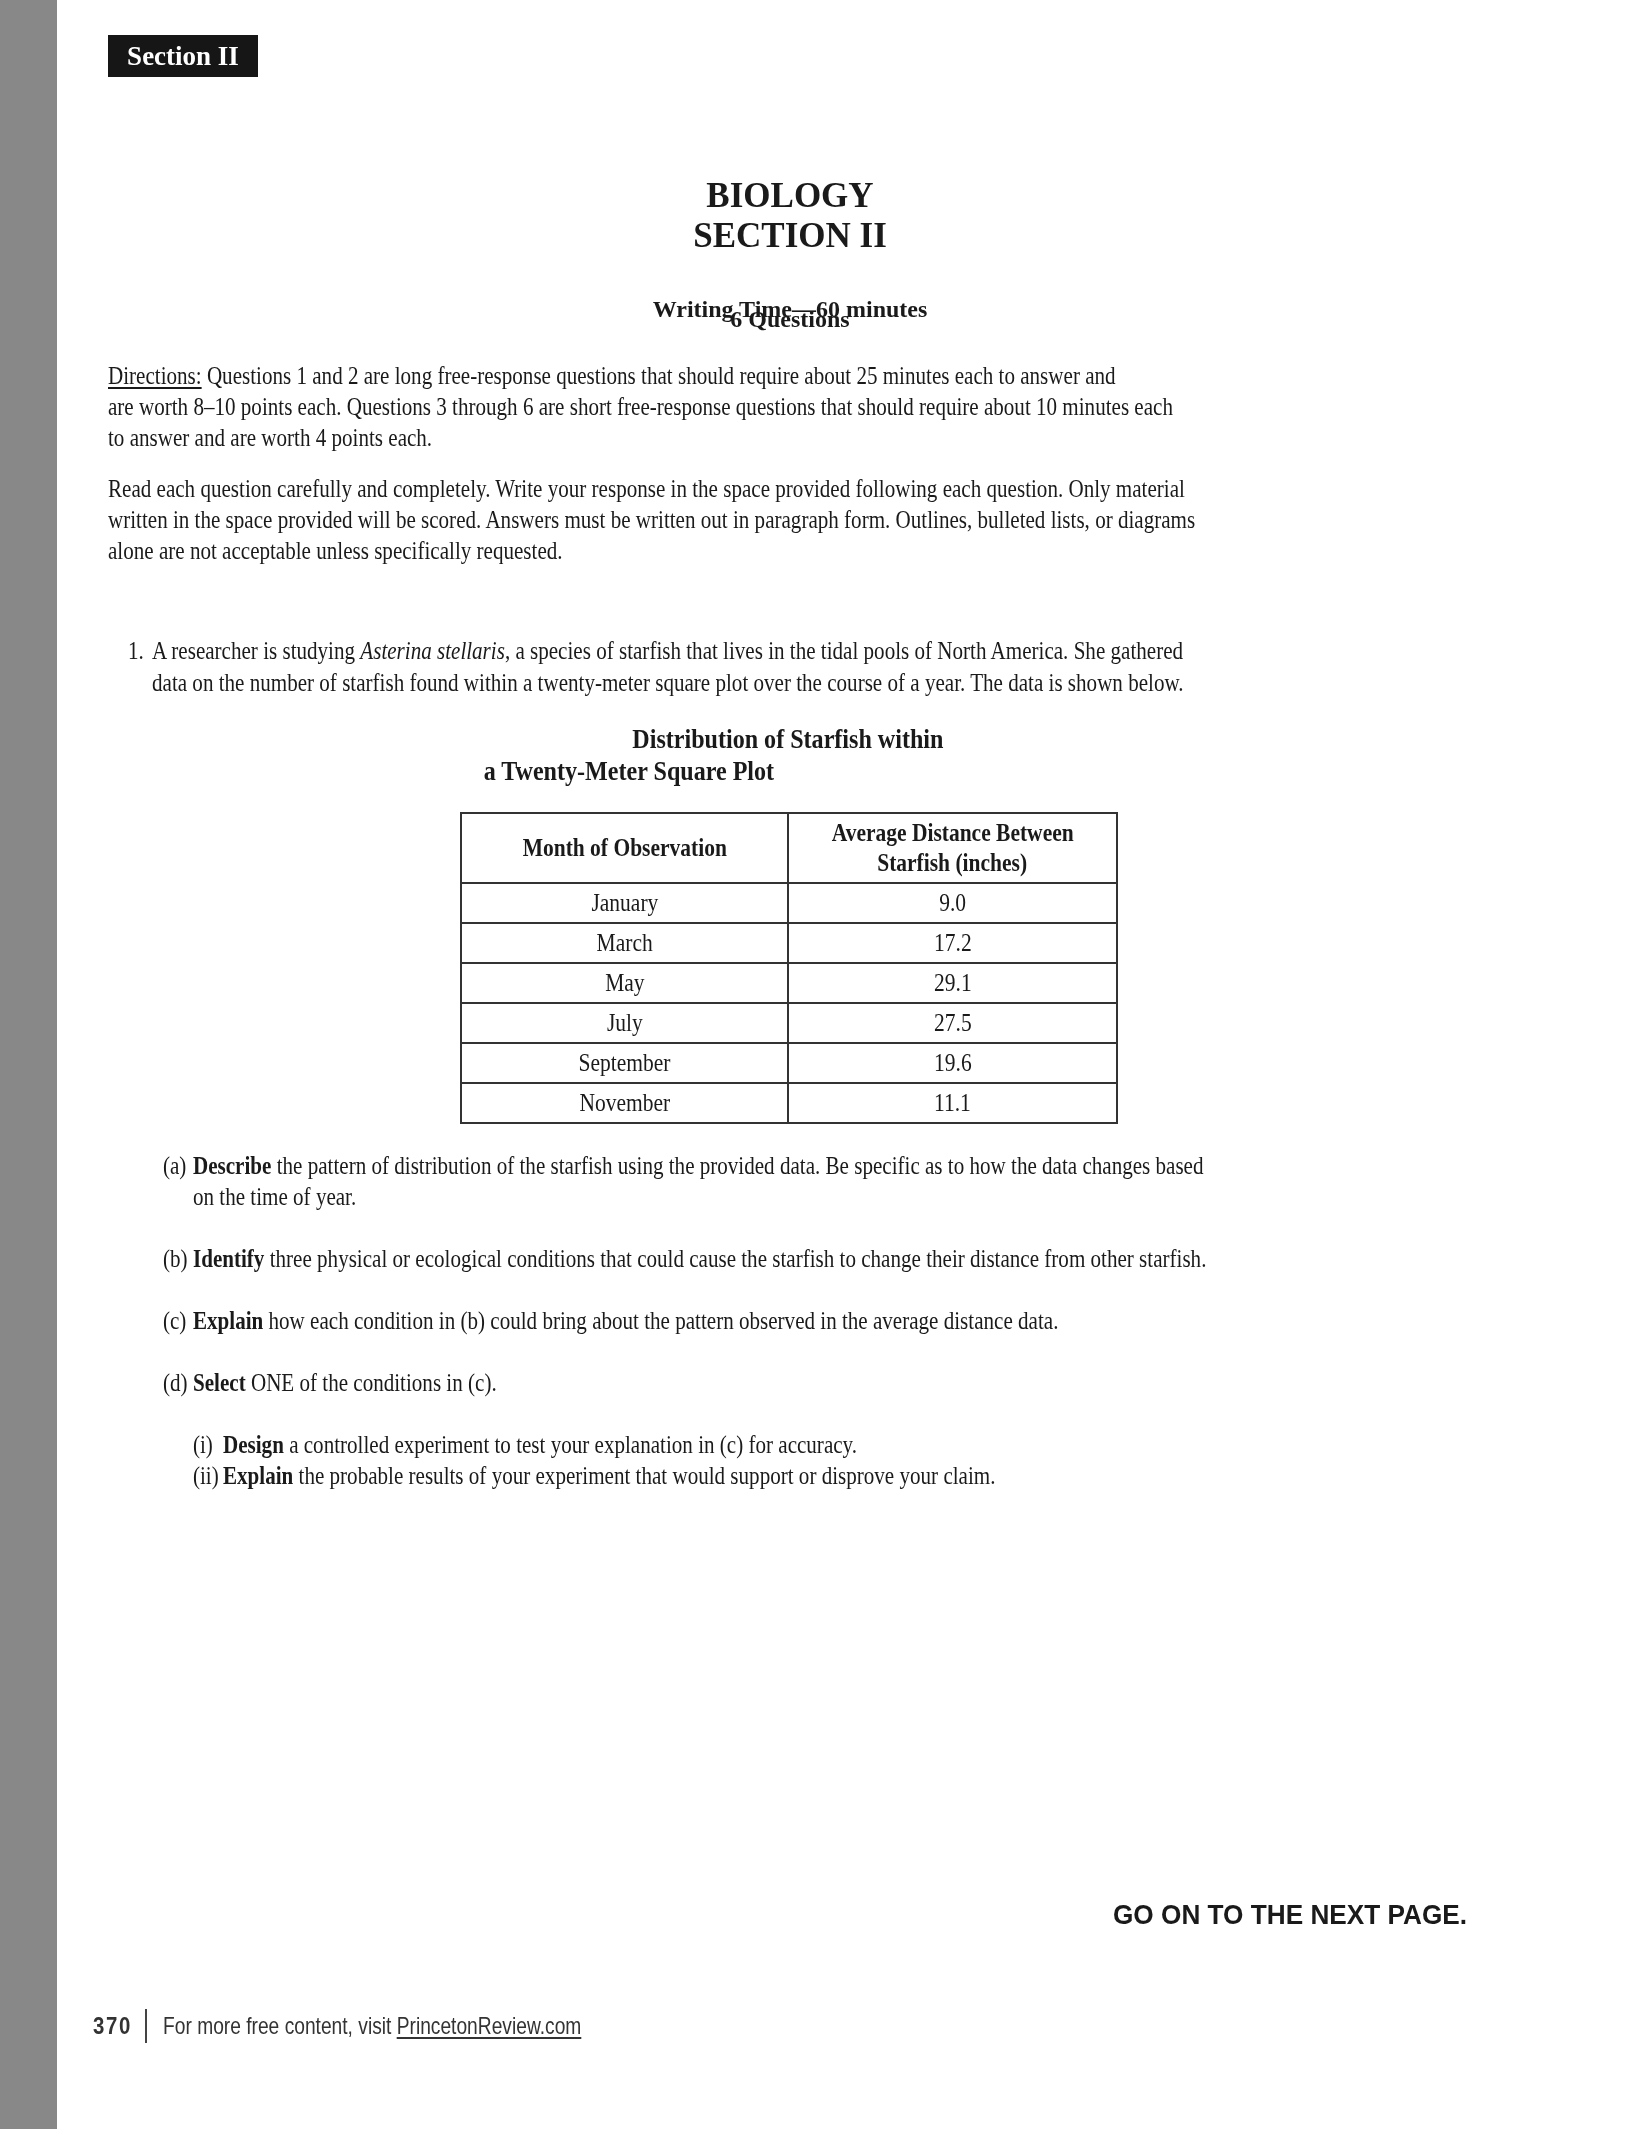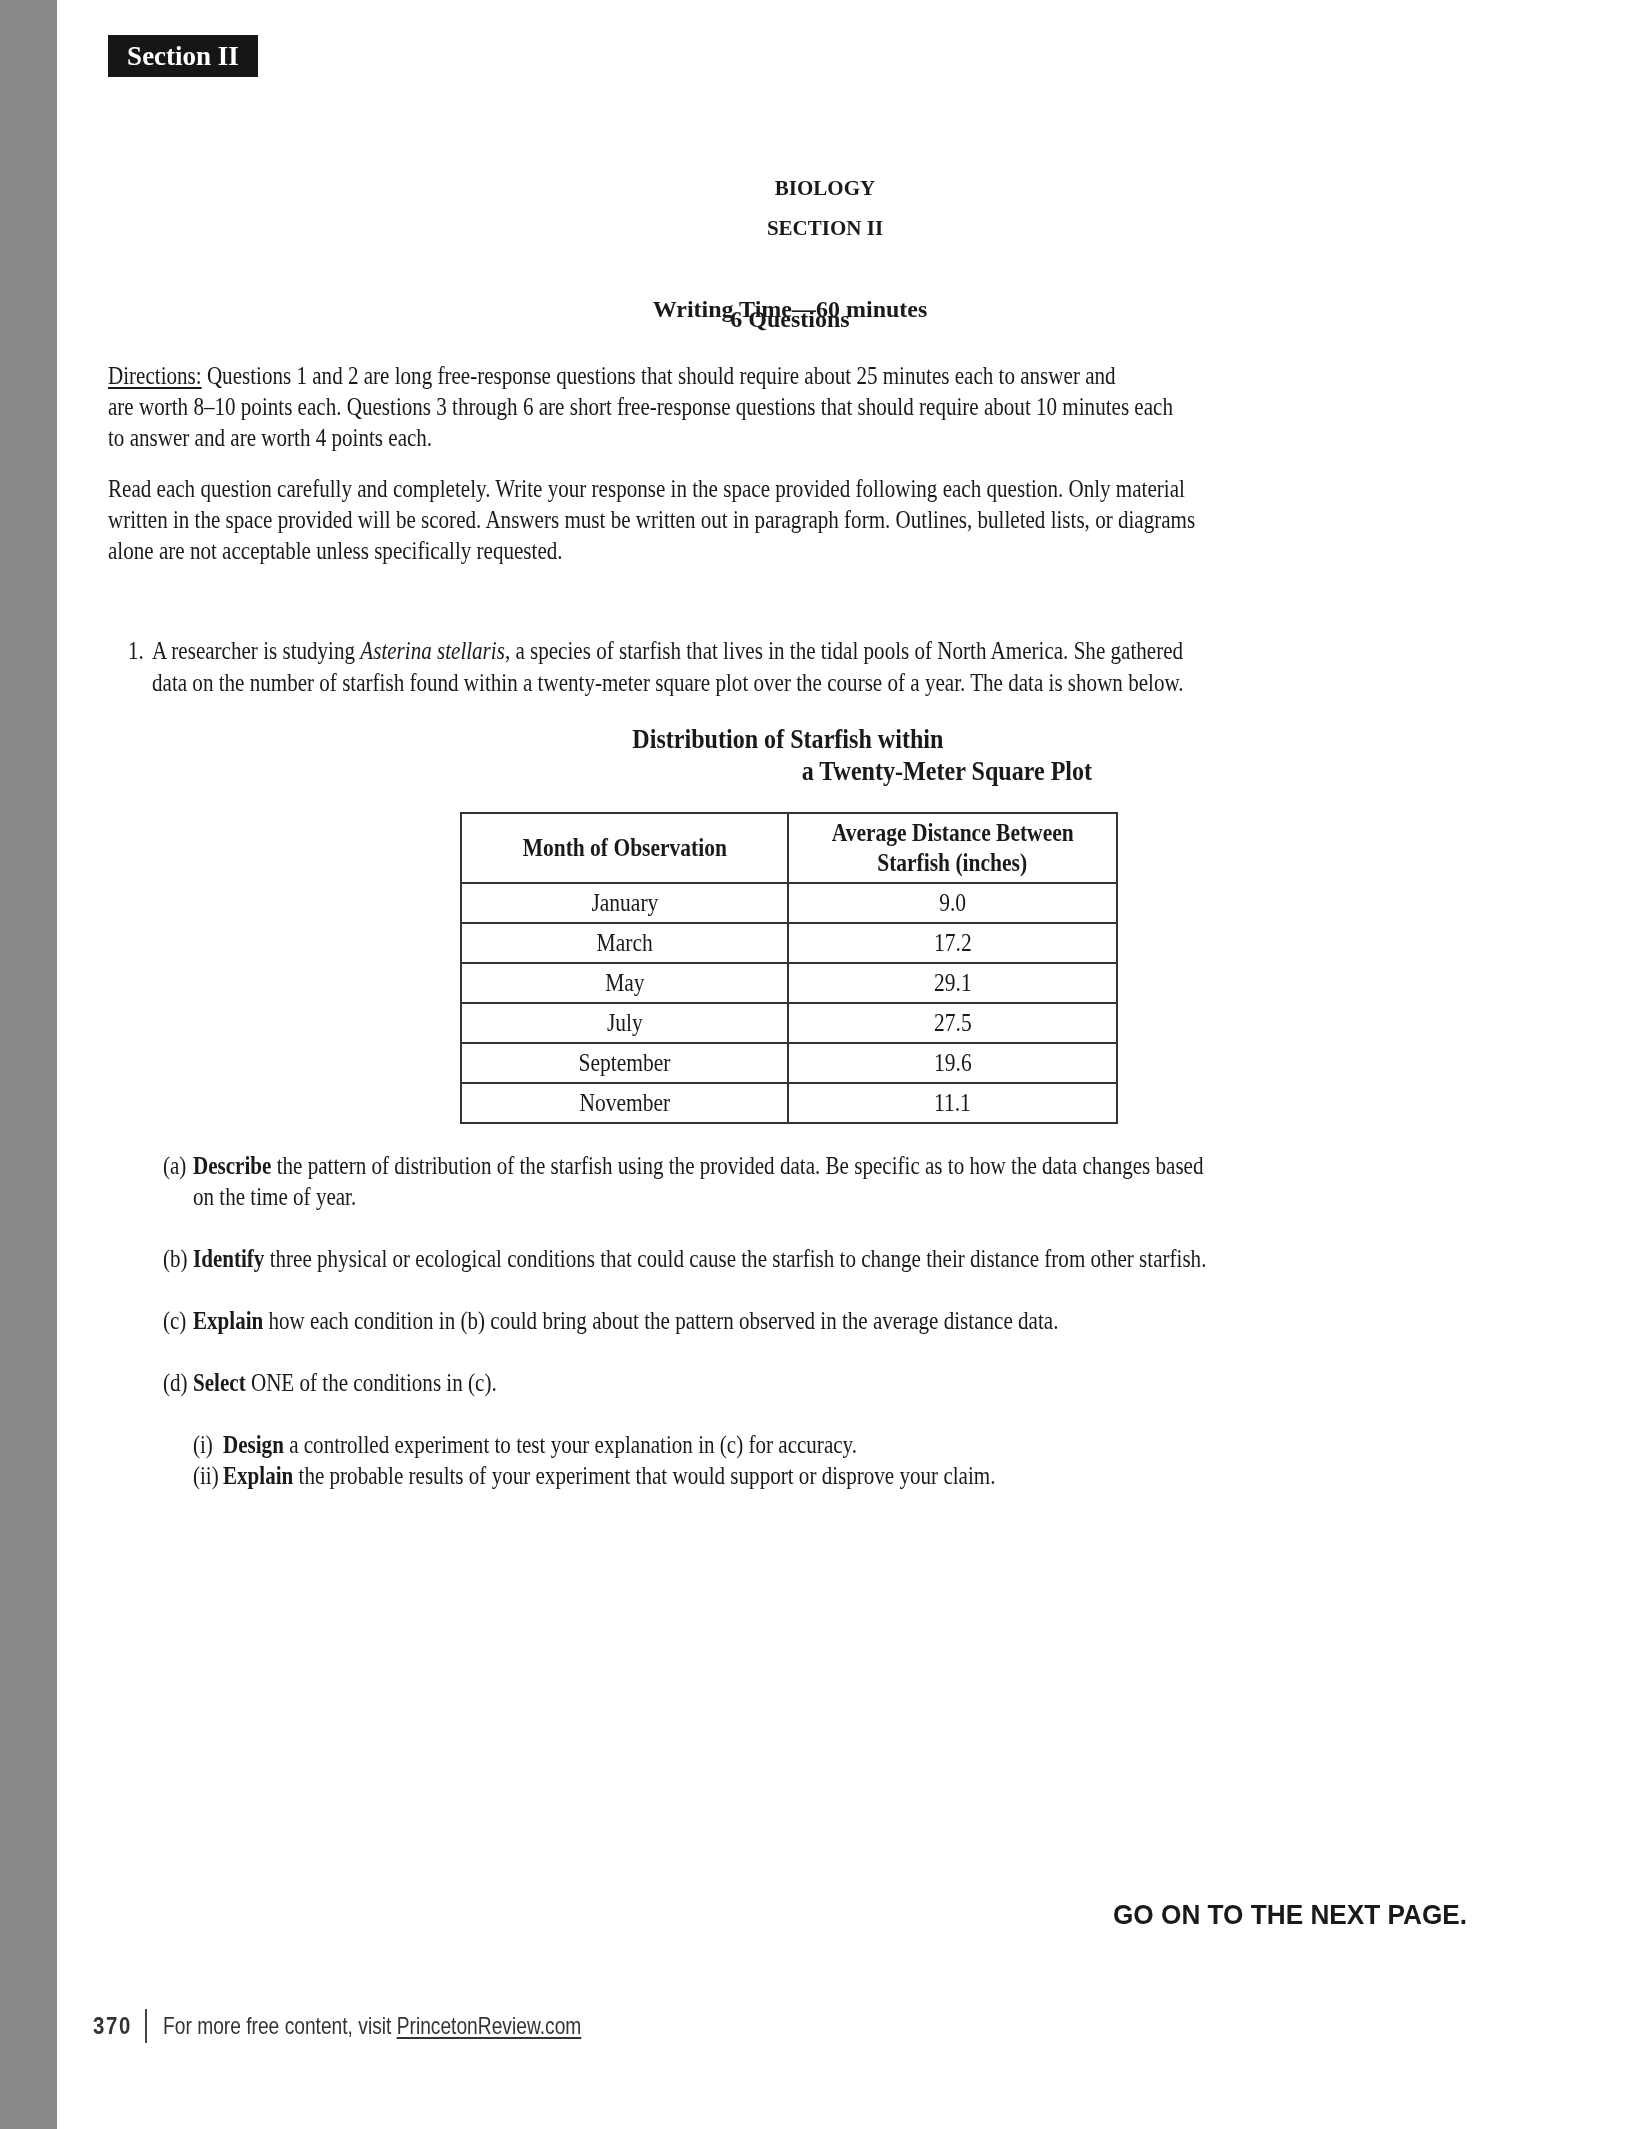--- a/index.html
+++ b/index.html
@@ -9,21 +9,21 @@
     font-family: "Liberation Serif", "DejaVu Serif", serif;
   }
   .gutter { position: absolute; left: 0; top: 0; width: 57px; height: 2129px; background: #888888; }
   .badge {
     position: absolute; left: 108px; top: 35px; width: 150px; height: 42px;
     background: #161616; color: #ffffff; font-weight: bold; font-size: 27px;
     display: flex; align-items: center; justify-content: center; box-sizing: border-box;
   }
   .abs { position: absolute; white-space: nowrap; }
   .center { left: 0; width: 1580px; text-align: center; }
-  .h1 { font-weight: bold; font-size: 21px; padding-left: 35px; }
+  .h1 { font-weight: bold; font-size: 35px; }
   .h2 { font-weight: bold; font-size: 24px; }
   .bodyline { position: absolute; white-space: nowrap; font-size: 24.5px; transform: scaleX(0.86); transform-origin: left top; }
   .u { text-decoration: underline; text-underline-offset: 3px; }
   .i { font-style: italic; }
   .b { font-weight: bold; }
 
   .table-title { font-weight: bold; font-size: 28px; }
   table.data {
     position: absolute; left: 460px; top: 812px; border-collapse: collapse;
     font-size: 25px;
@@ -75,21 +75,21 @@
 
 <div class="bodyline" style="left:128px; top:637px;">1.</div>
 <div class="bodyline" style="left:152px; top:637px;">
   <span>A researcher is studying </span><span class="i">Asterina stellaris</span><span>, a species of starfish that lives in the tidal pools of North America. She gathered</span>
 </div>
 <div class="bodyline" style="left:152px; top:669px;">data on the number of starfish found within a twenty-meter square plot over the course of a year. The data is shown below.</div>
 
 <div class="abs table-title" style="left:460px; width:656px; text-align:center; top:723px;">
   <span class="cell-inner" style="transform-origin:center top;">Distribution of Starfish within</span>
 </div>
-<div class="abs table-title" style="left:460px; width:656px; text-align:right; top:755px;">
+<div class="abs table-title" style="left:460px; width:656px; text-align:left; top:755px;">
   <span class="cell-inner" style="transform-origin:center top;">a Twenty-Meter Square Plot</span>
 </div>
 
 <table class="data">
   <thead>
     <tr>
       <th class="c1"><span class="cell-inner">Month of Observation</span></th>
       <th class="c2">
         <span class="cell-inner">Average Distance Between</span><br>
         <span class="cell-inner">Starfish (inches)</span>

